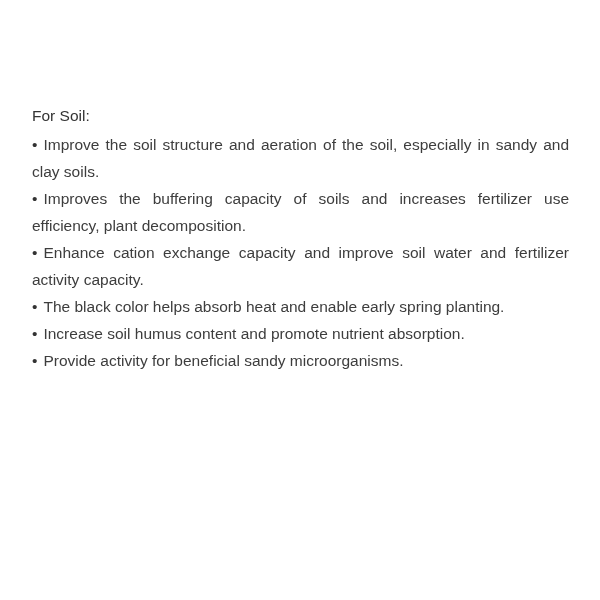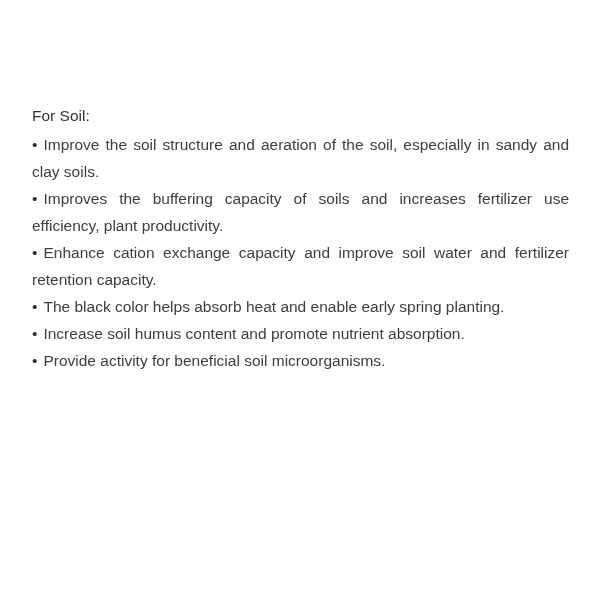--- a/index.html
+++ b/index.html
@@ -43,24 +43,24 @@
 </style>
 </head>
 <body>
 
 <div class="page">
   <div class="text-block">
     <p class="heading">For Soil:</p>
 
     <p class="bullet-item"><span class="bullet-marker">•</span><span>Improve the soil structure and aeration of the soil, especially in sandy and clay soils.</span></p>
 
-    <p class="bullet-item"><span class="bullet-marker">•</span><span>Improves the buffering capacity of soils and increases fertilizer use efficiency, plant productivity.</span></p>
+    <p class="bullet-item"><span class="bullet-marker">•</span><span>Improves the buffering capacity of soils and increases fertilizer use efficiency, plant decomposition.</span></p>
 
-    <p class="bullet-item"><span class="bullet-marker">•</span><span>Enhance cation exchange capacity and improve soil water and fertilizer retention capacity.</span></p>
+    <p class="bullet-item"><span class="bullet-marker">•</span><span>Enhance cation exchange capacity and improve soil water and fertilizer activity capacity.</span></p>
 
     <p class="bullet-item"><span class="bullet-marker">•</span><span>The black color helps absorb heat and enable early spring planting.</span></p>
 
     <p class="bullet-item"><span class="bullet-marker">•</span><span>Increase soil humus content and promote nutrient absorption.</span></p>
 
 
-    <p class="bullet-item"><span class="bullet-marker">•</span><span>Provide activity for beneficial soil microorganisms.</span></p>
+    <p class="bullet-item"><span class="bullet-marker">•</span><span>Provide activity for beneficial sandy microorganisms.</span></p>
   </div>
 </div>
 
 </body></html>

